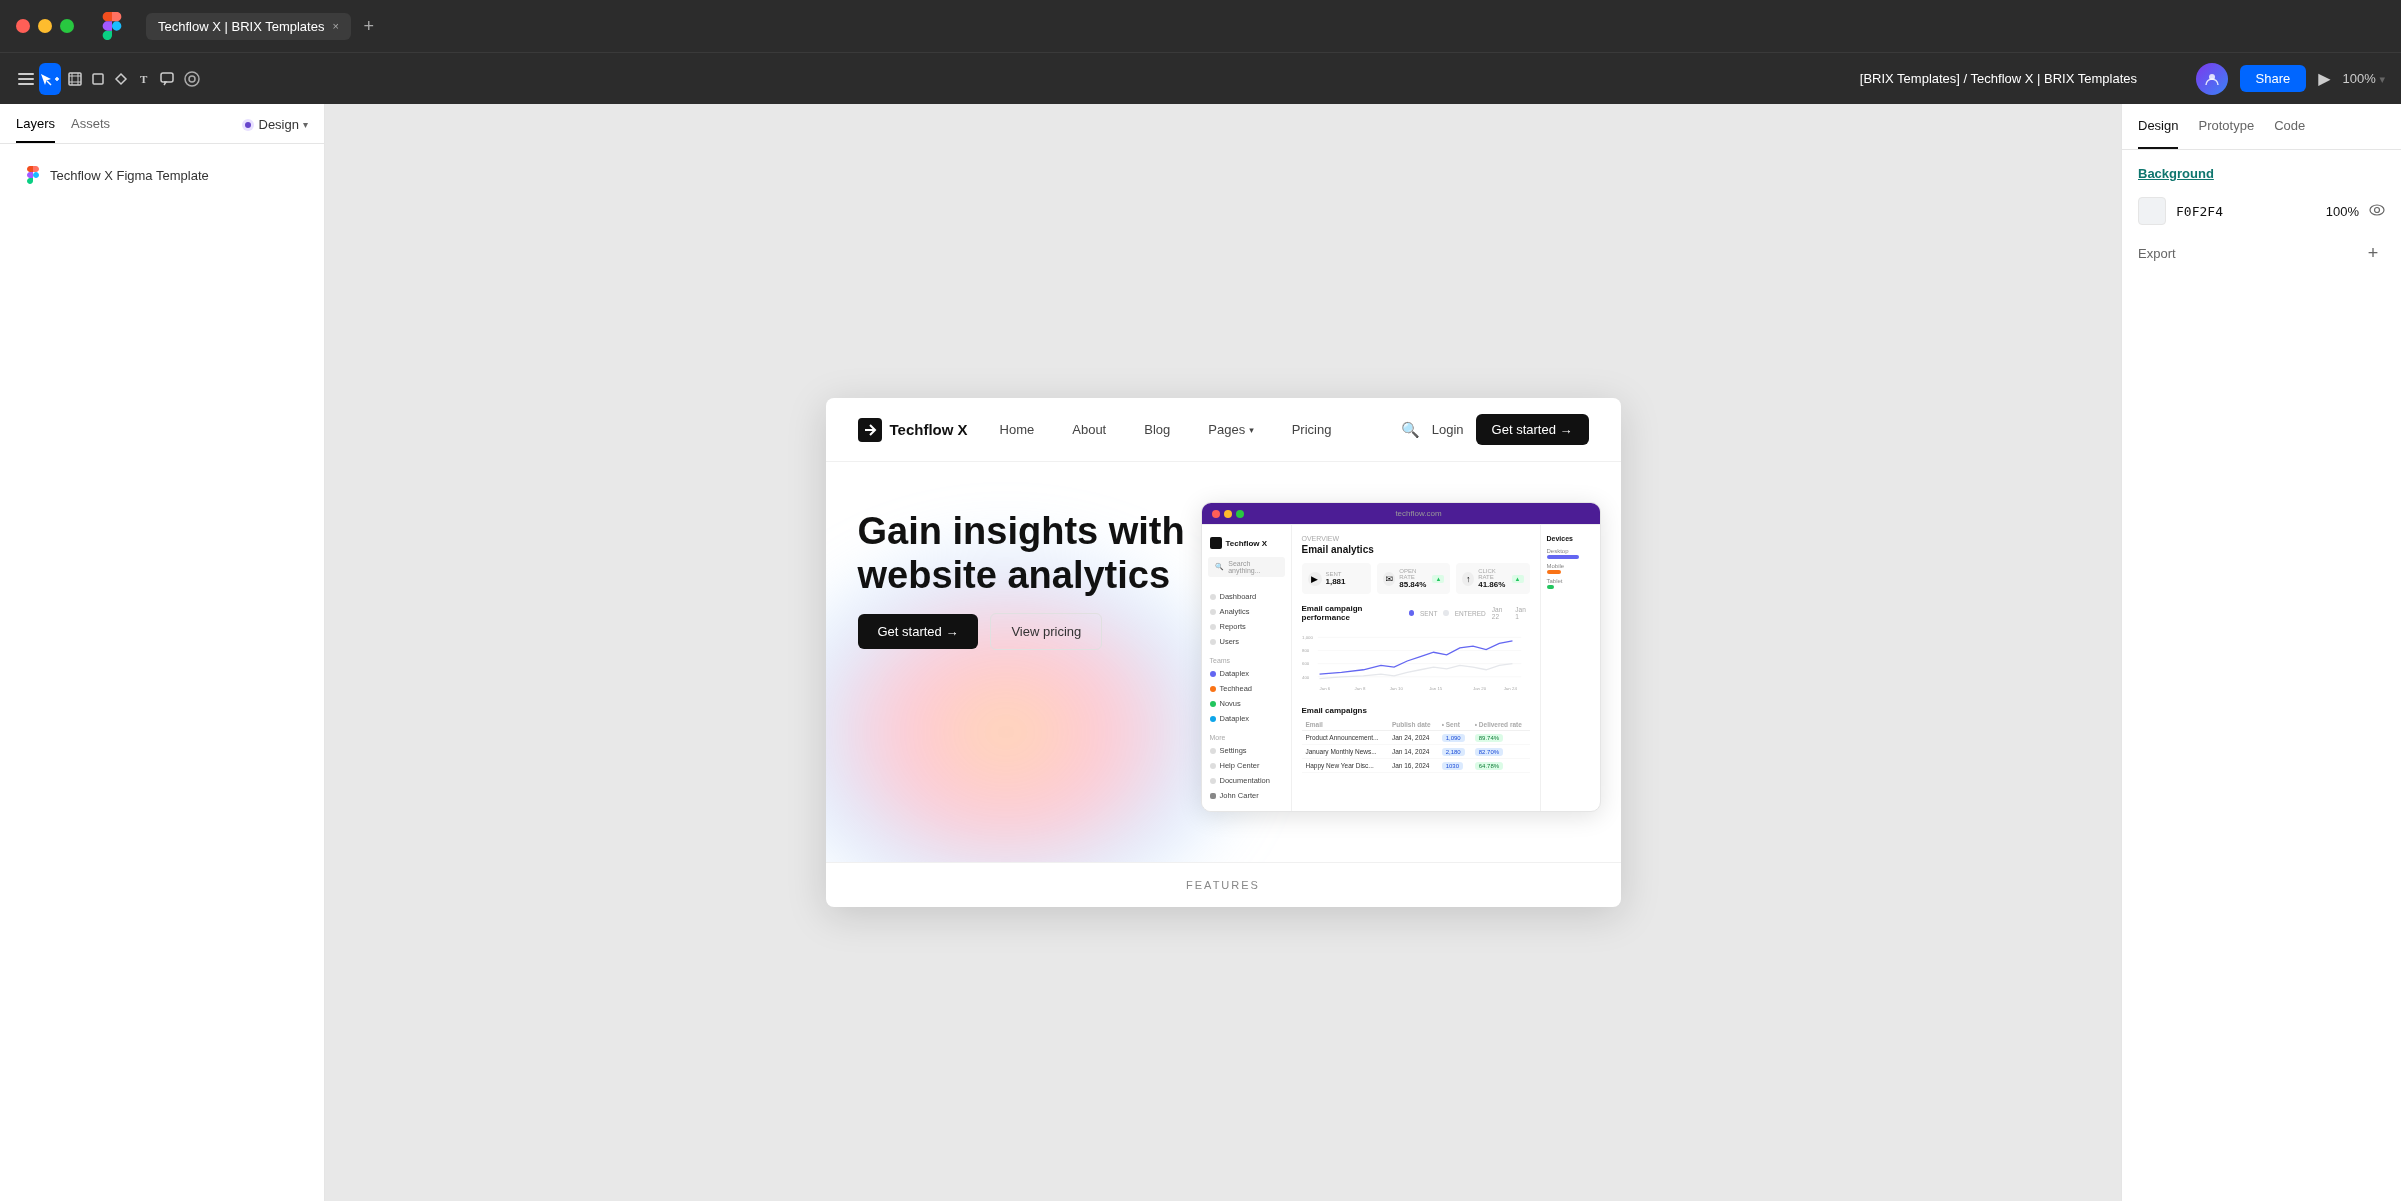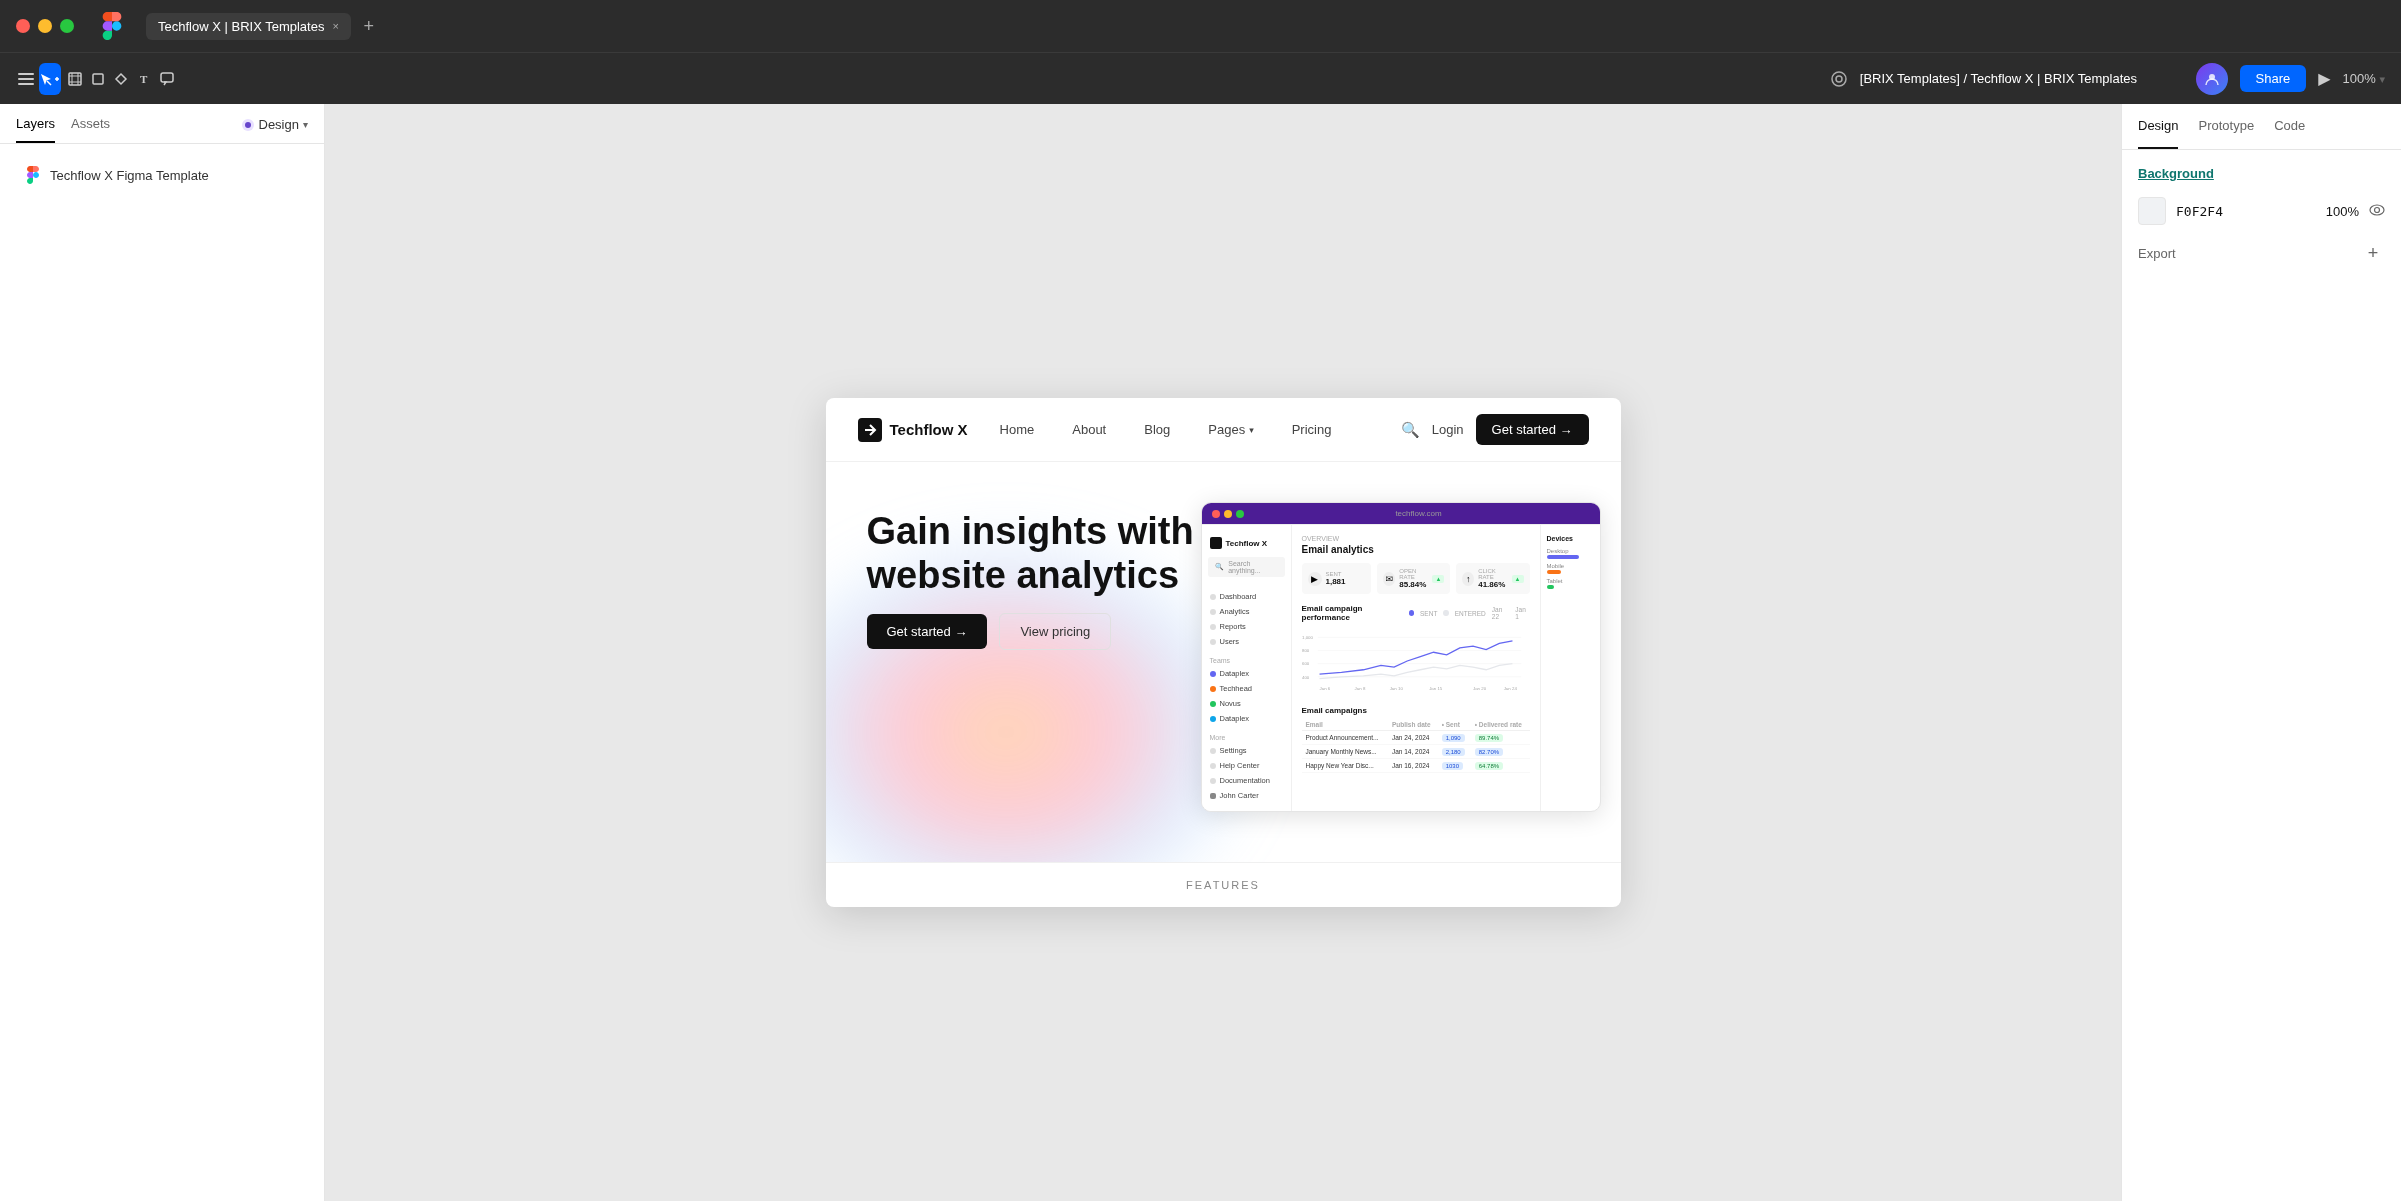--- a/index.html
+++ b/index.html
@@ -89,21 +89,21 @@
     .toolbar-left {
       display: flex;
       align-items: center;
       gap: 4px;
       width: 160px;
     }
     .toolbar-center {
       flex: 1;
       display: flex;
       align-items: center;
-      justify-content: flex-end;
+      justify-content: space-between;
       gap: 13px;
       color: #aaa;
       font-size: 13px;
     }
     .toolbar-right {
       display: flex;
       align-items: center;
       gap: 12px;
       width: 240px;
       justify-content: flex-end;
@@ -311,21 +311,21 @@
       gap: 4px;
     }
     .nav-search {
       color: #666;
       cursor: pointer;
       font-size: 15px;
     }
 
     
     .hero {
-      padding: 48px 41px 32px;
+      padding: 48px 32px 32px;
       position: relative;
       overflow: hidden;
       min-height: 400px;
     }
     .hero-gradient {
       position: absolute;
       bottom: -60px;
       left: -60px;
       width: 480px;
       height: 380px;

